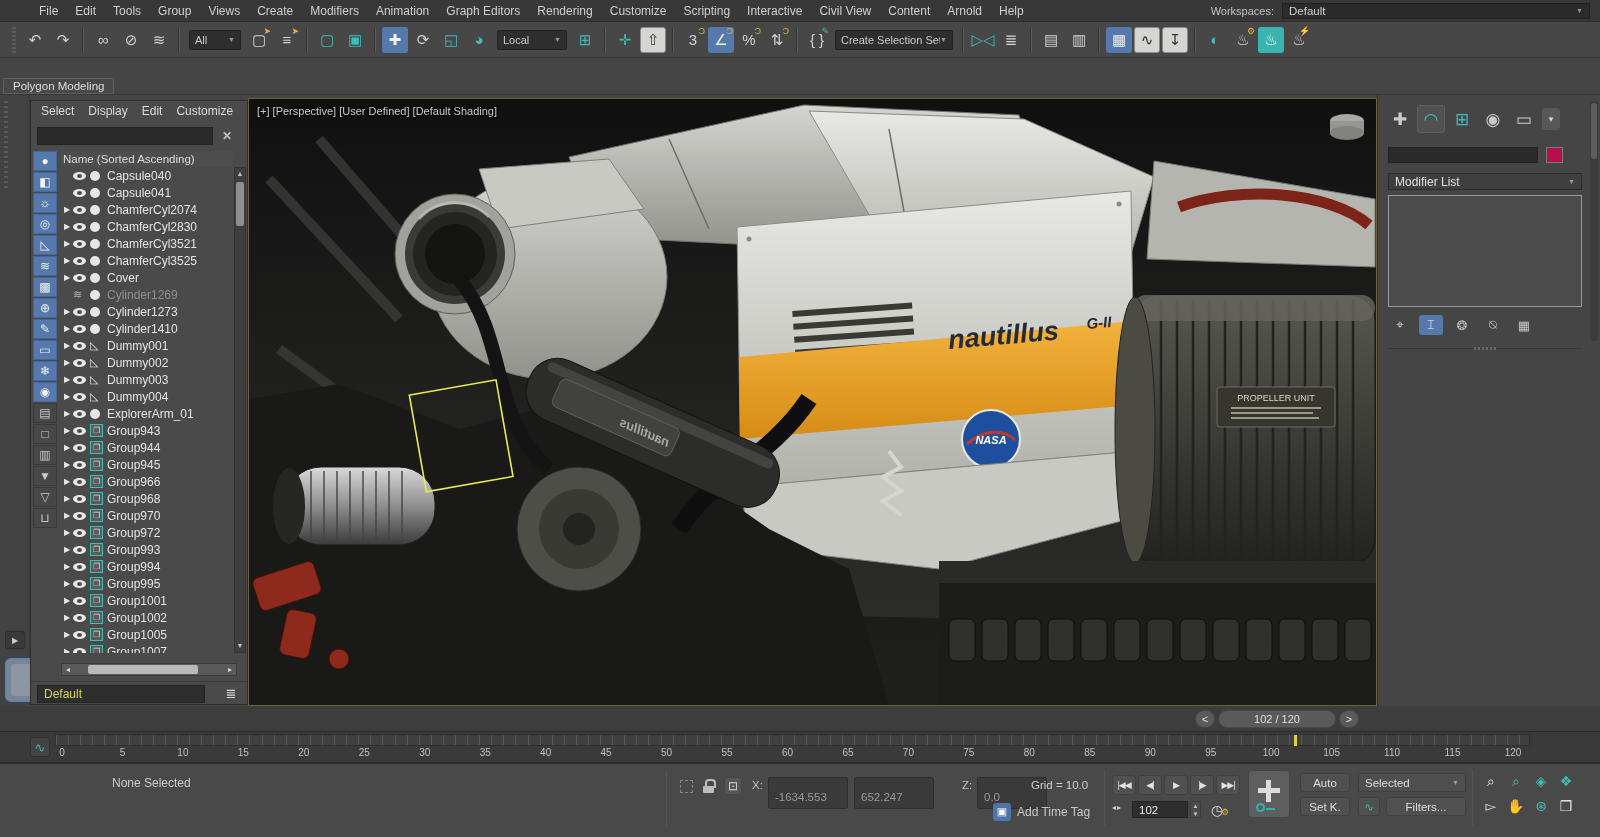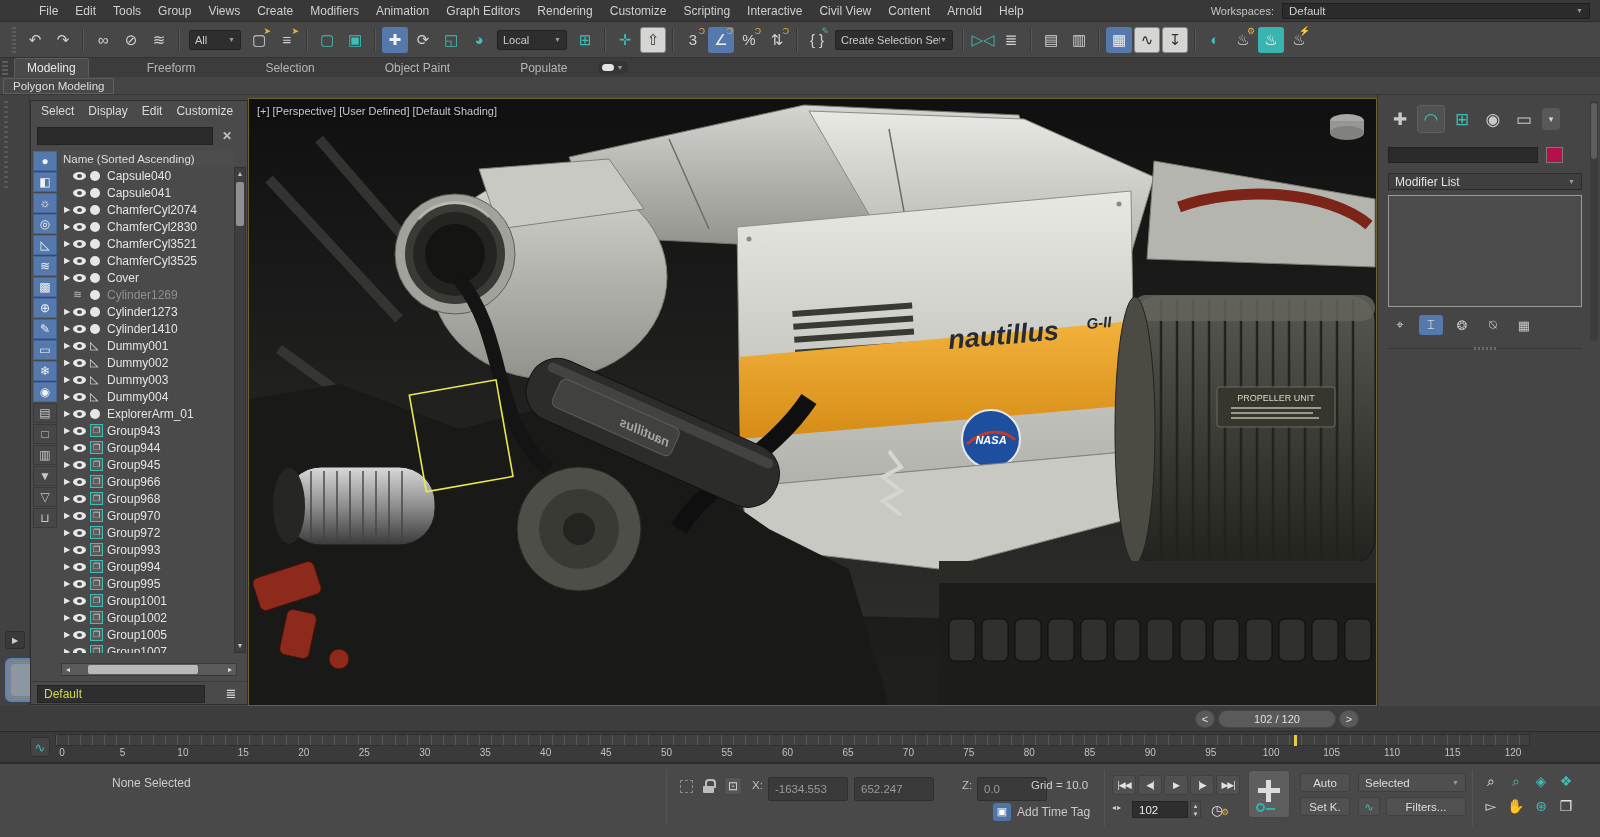--- a/index.html
+++ b/index.html
@@ -134,21 +134,21 @@
   #listener { position:absolute; left:2px; top:5px; width:98px; height:63px; border:1px solid #8a8a8a; }
   #listener .pink { height:38px; background:#ecd9d9; color:#4c2323; font-family:"DejaVu Sans Mono", monospace; font-size:11px; padding:2px 2px; overflow:hidden; white-space:nowrap; }
   #listener .white { height:23px; background:#ffffff; }
   #status-selection { position:absolute; left:112px; top:12px; font-size:12px; color:#cccccc; }
   .dotsq { position:absolute; width:13px; height:13px; border:1px dashed #9a9a9a; opacity:.8; }
   .lock { position:absolute; width:11px; height:14px; }
   .lock::before { content:""; position:absolute; bottom:0; left:0; width:11px; height:7px; background:#bdbdbd; border-radius:1px; }
   .lock::after { content:""; position:absolute; top:0; left:2px; width:7px; height:7px; border:2px solid #bdbdbd; border-bottom:none; border-radius:4px 4px 0 0; }
   .raised { position:absolute; width:18px; height:18px; background:#565656; border:1px solid #454545; border-radius:3px; color:#d8d8d8; font-size:12px; display:flex; align-items:center; justify-content:center; }
   .coord-label { position:absolute; top:15px; font-size:11.5px; color:#c0c0c0; }
-  .coord-box { position:absolute; top:13px; height:24px; background:#3a3a3a; border:1px solid #2f2f2f; border-radius:2px; color:#9a9a9a; font-size:11.5px; line-height:15px; padding:4px 6px; }
+  .coord-box { position:absolute; top:13px; height:32px; background:#3a3a3a; border:1px solid #2f2f2f; border-radius:2px; color:#9a9a9a; font-size:11.5px; line-height:15px; padding:12px 6px; }
   #grid-label { position:absolute; left:1031px; top:15px; font-size:11.5px; color:#cfcfcf; }
   #att-icon { position:absolute; left:993px; top:39px; width:18px; height:18px; background:#4f74a8; border-radius:3px; color:#fff; font-size:11px; text-align:center; line-height:17px; }
   #att-label { position:absolute; left:1017px; top:41px; font-size:12px; color:#c8c8c8; }
   #playback-row { position:absolute; left:1112px; top:11px; display:flex; gap:2px; }
   .pb-btn { width:24px; height:20px; background:#505050; border:1px solid #404040; border-radius:3px; color:#e2e2e2; font-size:9px; display:flex; align-items:center; justify-content:center; letter-spacing:-1px; }
   #frame-nudge { position:absolute; left:1112px; top:39px; font-size:8px; color:#d0d0d0; letter-spacing:1px; }
   #frame-field { position:absolute; left:1132px; top:37px; width:56px; height:17px; background:#2e2e2e; border:1px solid #242424; color:#e8e8e8; font-size:11.5px; line-height:16px; padding-left:6px; }
   #frame-spin { position:absolute; left:1190px; top:37px; width:11px; height:17px; background:#4c4c4c; border:1px solid #3c3c3c; color:#cfcfcf; font-size:6px; line-height:8px; text-align:center; }
   #time-config { position:absolute; left:1208px; top:37px; width:18px; height:18px; color:#dcdcdc; font-size:14px; line-height:18px; text-align:center; }
   #time-config .sub { position:absolute; right:-3px; bottom:-2px; font-size:9px; color:#e8b33d; }
@@ -324,33 +324,20 @@
         <div class="tb-btn tealbg">
           <span class="g">♨</span>
         </div>
         <div class="tb-btn">
           <span class="g">♨</span>
           <span class="sub yellow">⚡</span>
         </div>
       </div>
   </div>
 
-  <div id="ribbon">
-    <div id="ribbon-tabs">
-        <div class="rtab on">Modeling</div>
-        <div class="rtab">Freeform</div>
-        <div class="rtab">Selection</div>
-        <div class="rtab">Object Paint</div>
-        <div class="rtab">Populate</div>
-      </div>
-    <div id="ribbon-config">
-      <span class="pill"></span>
-      <span class="caret">▼</span>
-    </div>
-  </div>
   <div id="subtab-row">
     <div id="subtab-btn">Polygon Modeling</div>
   </div>
 
   <div id="leftstrip">
     <div id="panel-expand-btn">▶</div>
     <div id="layout-tab-square"></div>
   </div>
 
   <div id="sxpanel">

